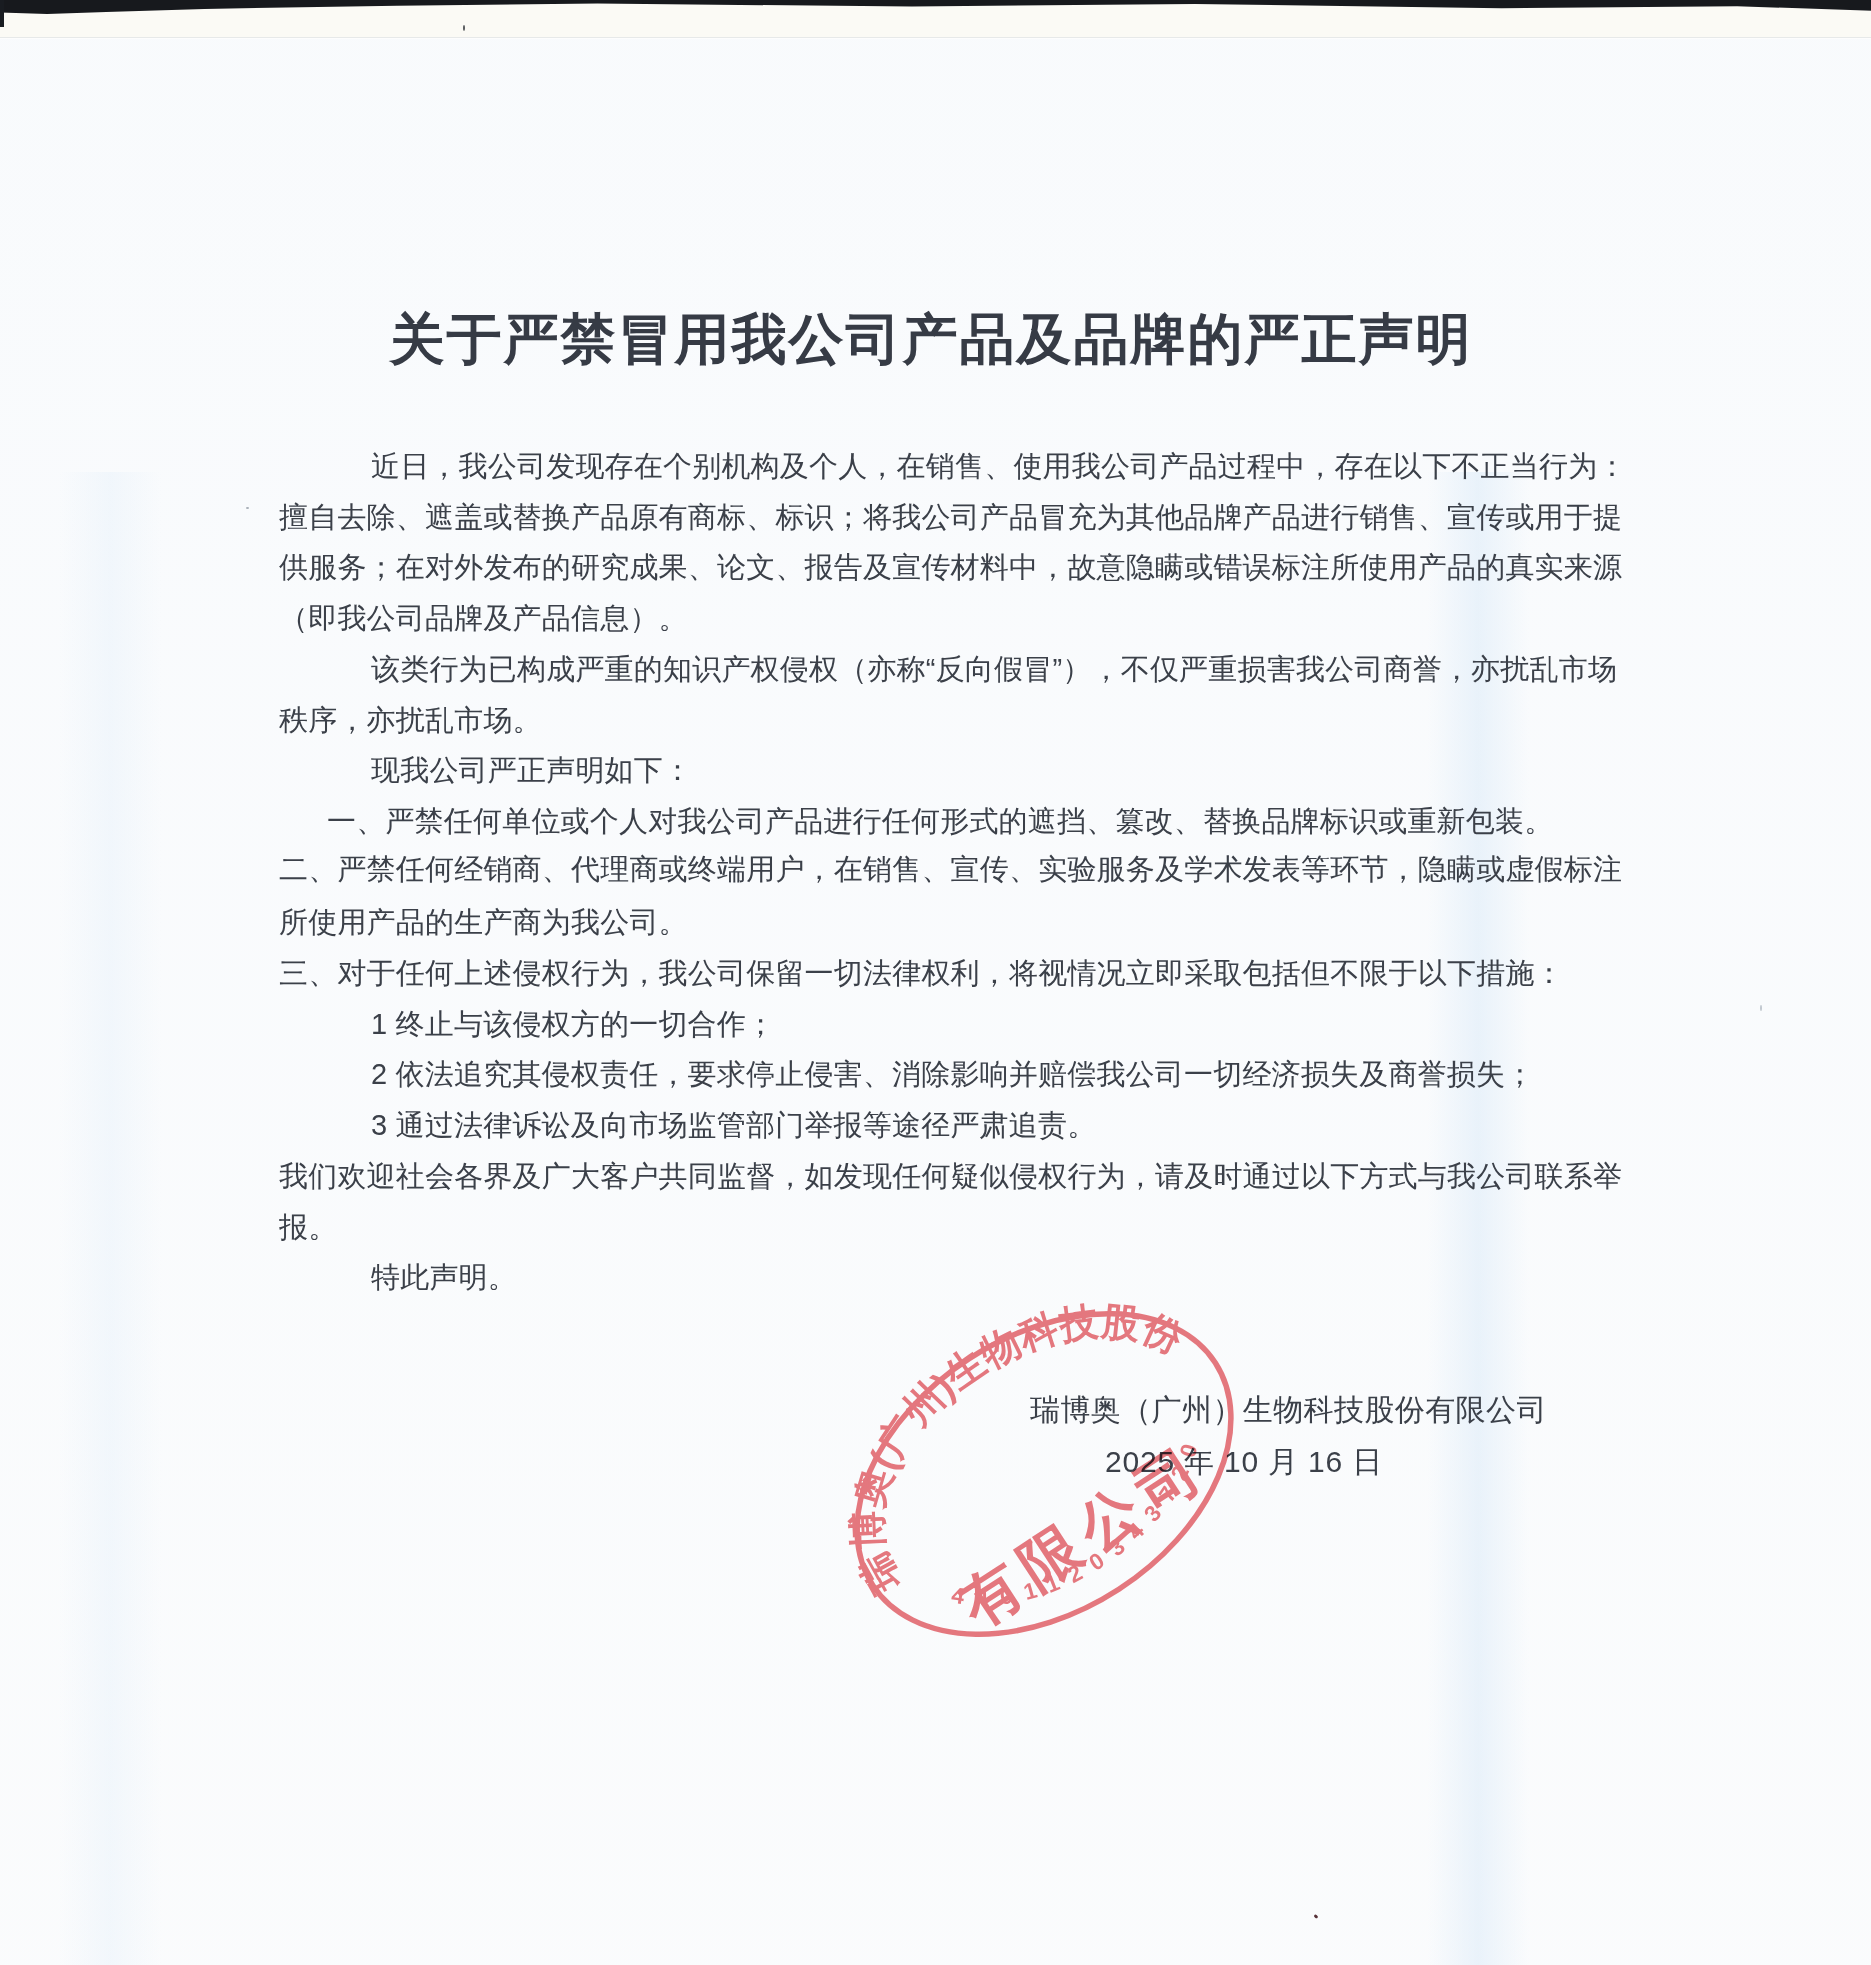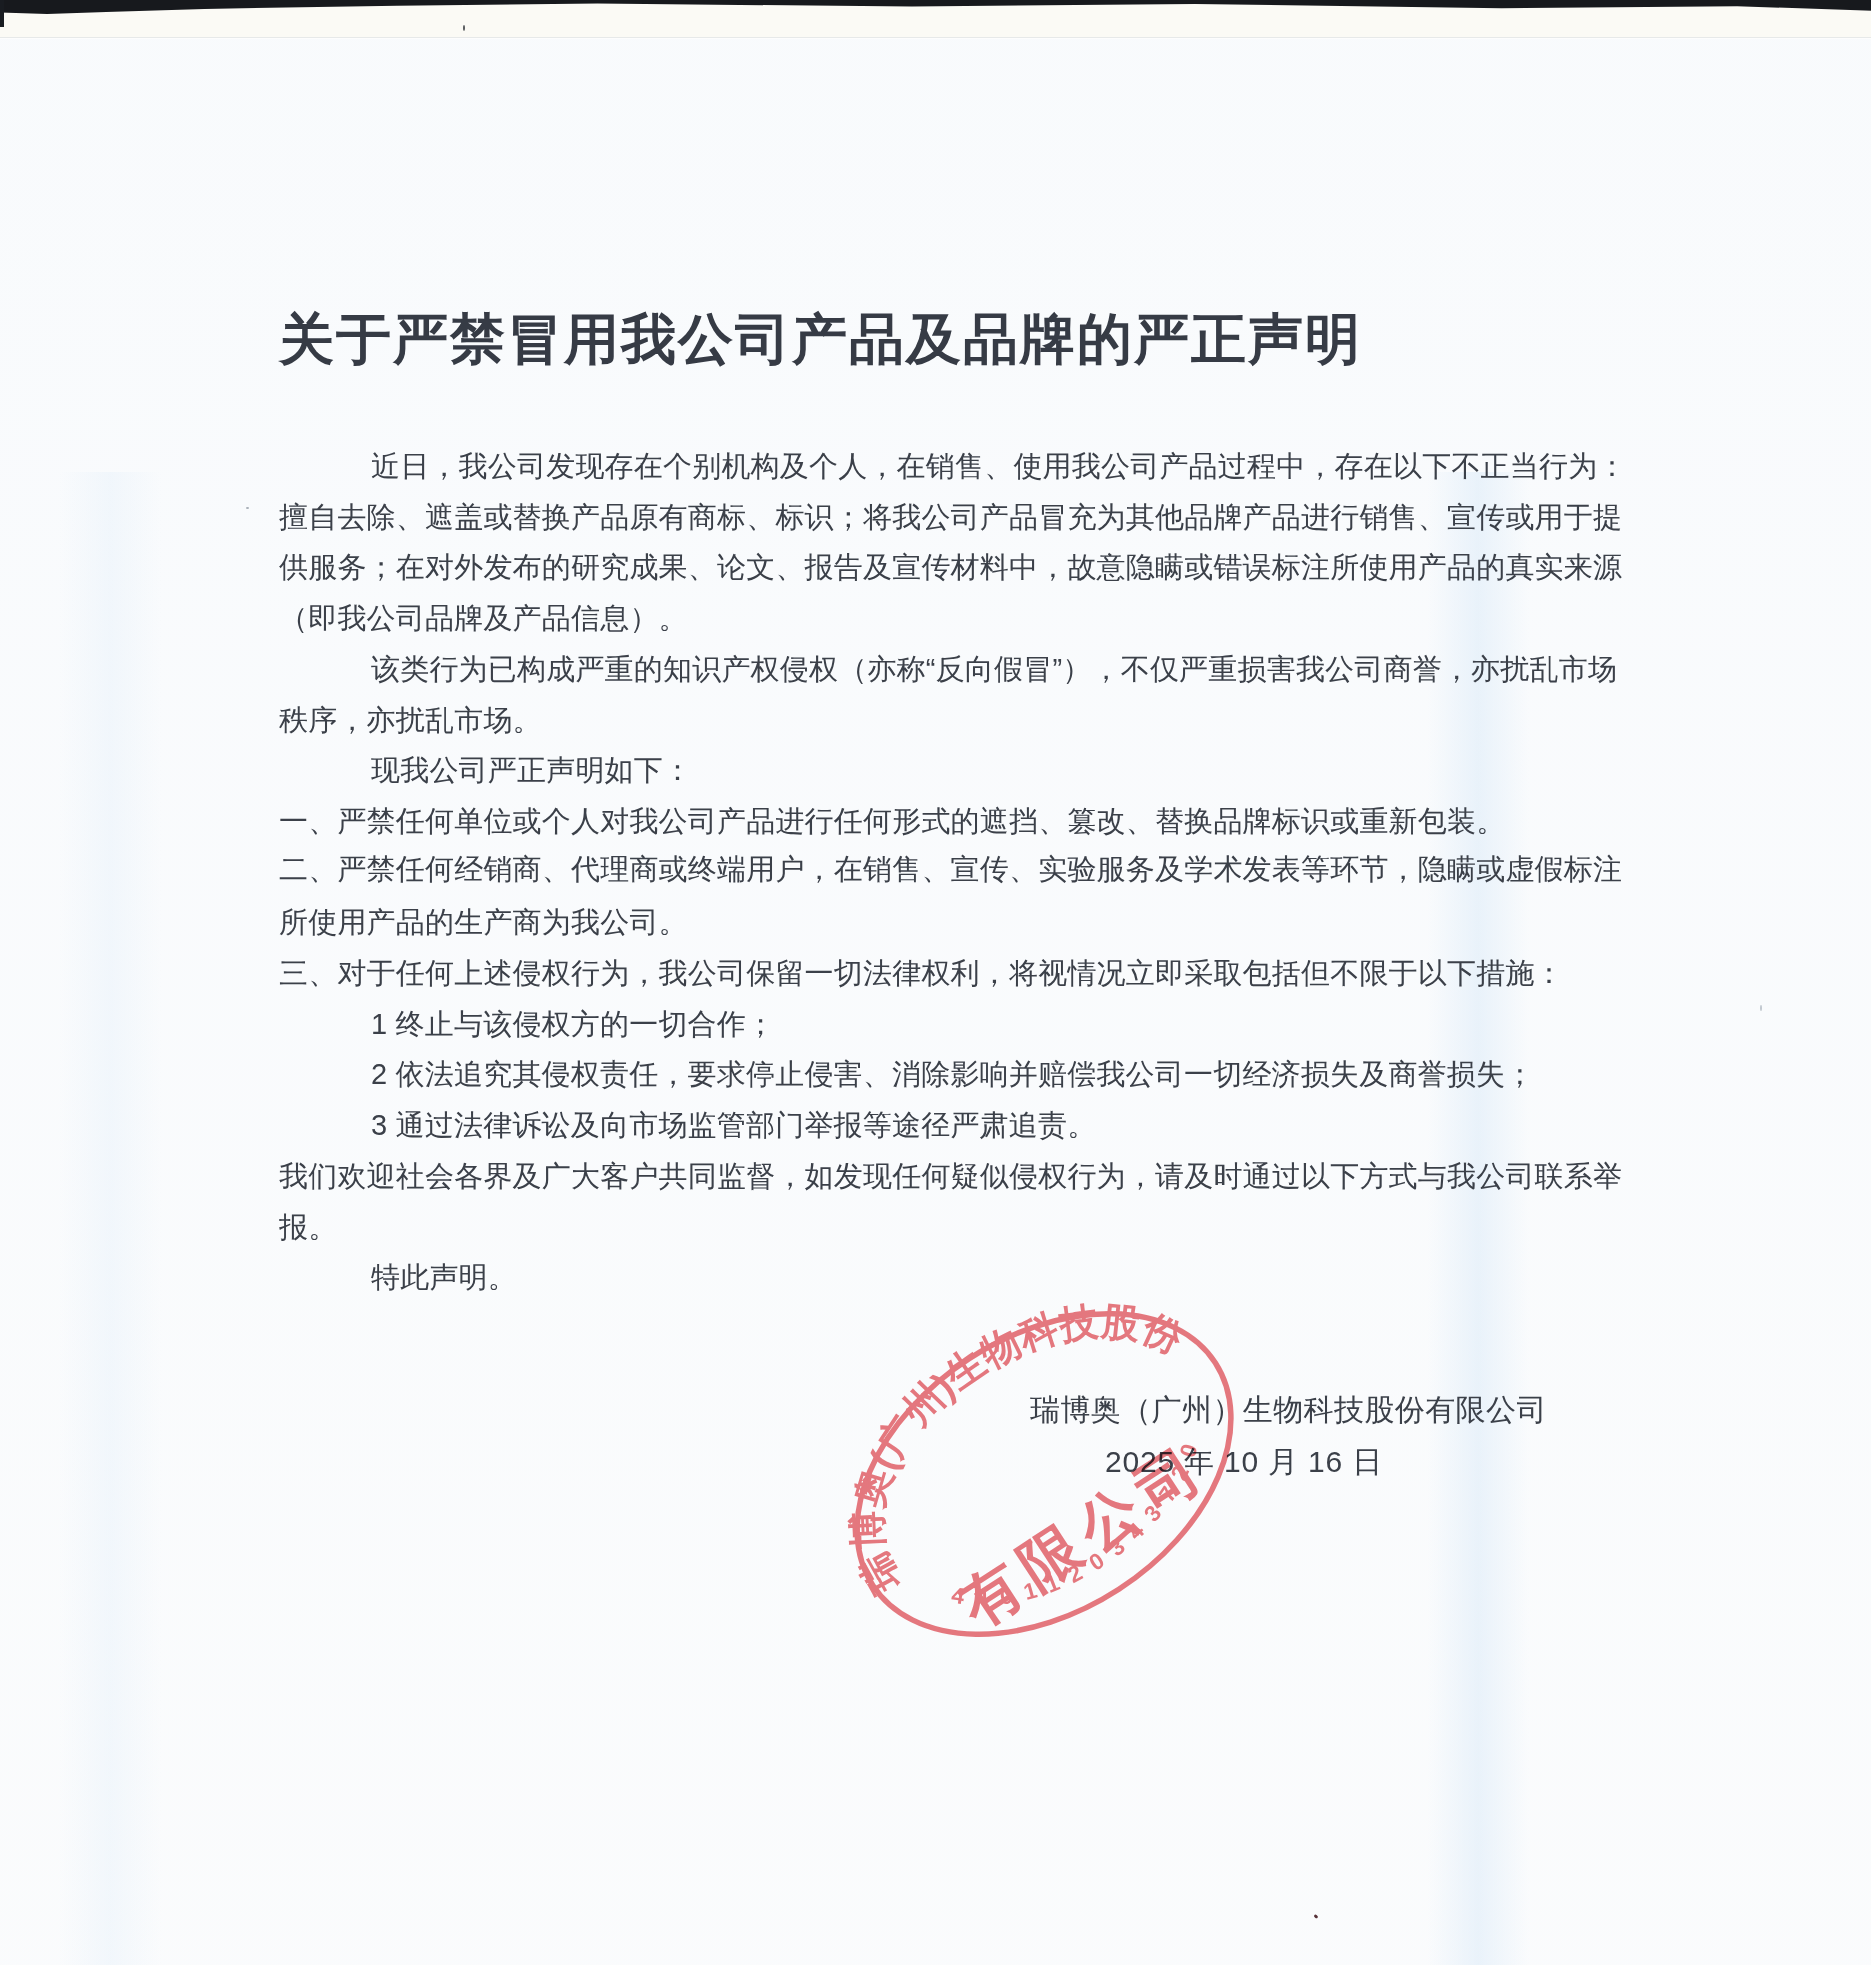--- a/index.html
+++ b/index.html
@@ -15,21 +15,21 @@
     background:linear-gradient(180deg,rgba(240,246,252,.35),rgba(244,248,252,.25));}
   .blue-streak{position:absolute;top:472px;bottom:0;width:102px;
     background:linear-gradient(90deg,rgba(213,231,247,0),rgba(213,231,247,.45),rgba(213,231,247,0));}
   .blue-streak.s1{left:1427px;}
   .blue-streak.s2{left:59px;opacity:.5;}
   
   .scan-band{position:absolute;left:0;top:0;width:1872px;height:31px;}
   
   .doc-title{
     position:absolute;top:310px;left:279px;width:1304px;margin:0;
-    text-align:left;font-size:55px;font-weight:600;letter-spacing:2px;
+    text-align:center;font-size:55px;font-weight:600;letter-spacing:2px;
     color:#363b45;line-height:1.08;white-space:nowrap;
   }
   
   .bline{
     position:absolute;left:279px;font-size:29px;line-height:1.25;
     color:#3b4049;white-space:nowrap;letter-spacing:0.2px;font-weight:400;
   }
   .bline.ind{left:371px;}
   
   .sig-company{
@@ -69,21 +69,21 @@
 <h1 class="doc-title">关于严禁冒用我公司产品及品牌的严正声明</h1>
 
 <div id="body-lines">
     <div class="bline ind" style="top: 448px;">近日，我公司发现存在个别机构及个人，在销售、使用我公司产品过程中，存在以下不正当行为：</div>
     <div class="bline" style="top: 499px;">擅自去除、遮盖或替换产品原有商标、标识；将我公司产品冒充为其他品牌产品进行销售、宣传或用于提</div>
     <div class="bline" style="top: 549px;">供服务；在对外发布的研究成果、论文、报告及宣传材料中，故意隐瞒或错误标注所使用产品的真实来源</div>
     <div class="bline" style="top: 600px;">（即我公司品牌及产品信息）。</div>
     <div class="bline ind" style="top: 651px;">该类行为已构成严重的知识产权侵权（亦称“反向假冒”），不仅严重损害我公司商誉，亦扰乱市场</div>
     <div class="bline" style="top: 702px;">秩序，亦扰乱市场。</div>
     <div class="bline ind" style="top: 752px;">现我公司严正声明如下：</div>
-    <div class="bline" style="top: 803px;">一、严禁任何单位或个人对我公司产品进行任何形式的遮挡、篡改、替换品牌标识或重新包装。</div>
+    <div class="bline" style="top: 803px; margin-left: 48px;">一、严禁任何单位或个人对我公司产品进行任何形式的遮挡、篡改、替换品牌标识或重新包装。</div>
     <div class="bline" style="top: 854px; font-family: Liberation Mono, monospace;">二、严禁任何经销商、代理商或终端用户，在销售、宣传、实验服务及学术发表等环节，隐瞒或虚假标注</div>
     <div class="bline" style="top: 904px;">所使用产品的生产商为我公司。</div>
     <div class="bline" style="top: 955px;">三、对于任何上述侵权行为，我公司保留一切法律权利，将视情况立即采取包括但不限于以下措施：</div>
     <div class="bline ind" style="top: 1006px;">1  终止与该侵权方的一切合作；</div>
     <div class="bline ind" style="top: 1056px;">2  依法追究其侵权责任，要求停止侵害、消除影响并赔偿我公司一切经济损失及商誉损失；</div>
     <div class="bline ind" style="top: 1107px;">3  通过法律诉讼及向市场监管部门举报等途径严肃追责。</div>
     <div class="bline" style="top: 1158px;">我们欢迎社会各界及广大客户共同监督，如发现任何疑似侵权行为，请及时通过以下方式与我公司联系举</div>
     <div class="bline" style="top: 1209px;">报。</div>
     <div class="bline ind" style="top: 1259px;">特此声明。</div>
   </div>

